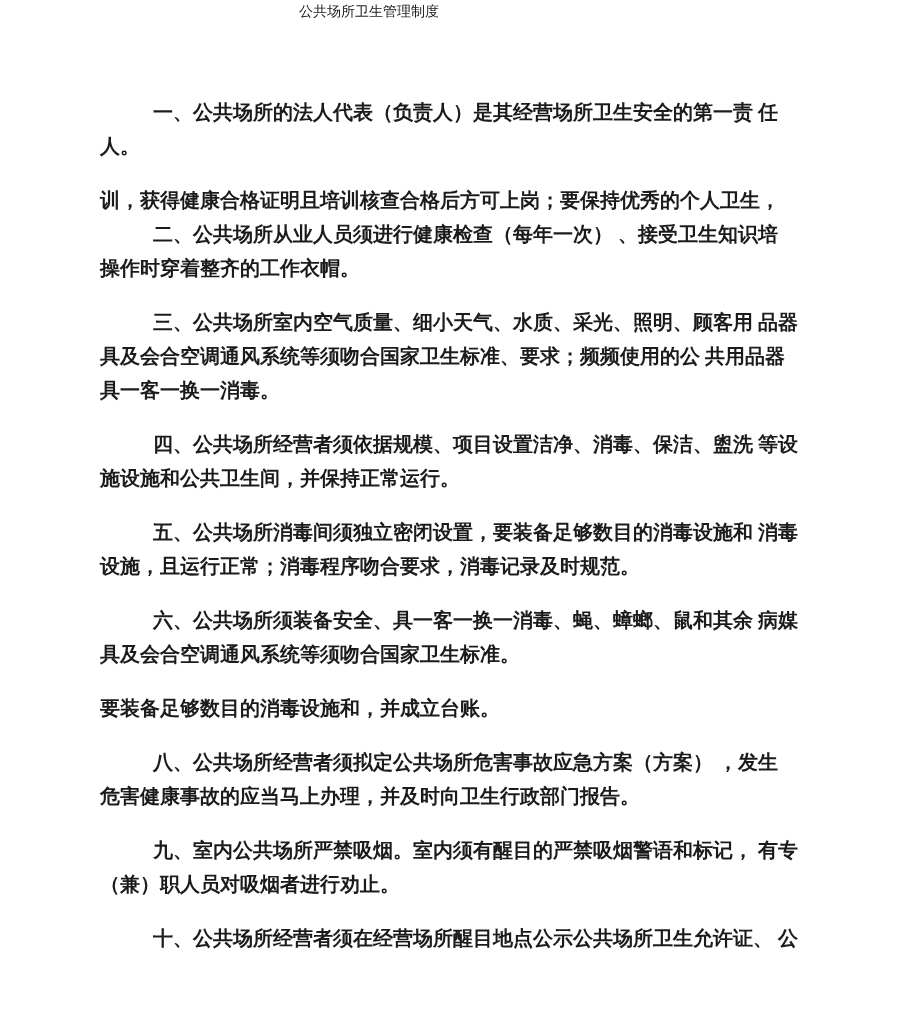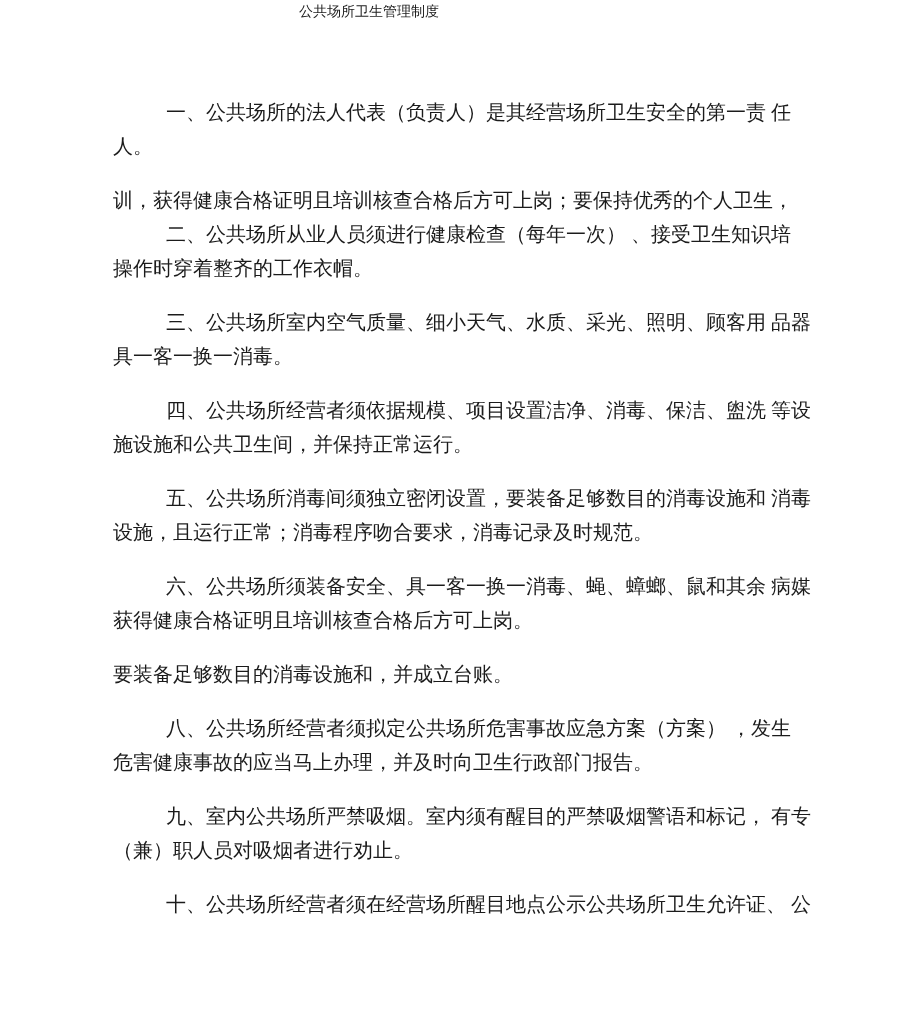--- a/index.html
+++ b/index.html
@@ -28,21 +28,22 @@
     line-height: 14px;
     color: #1b1b1b;
   }
   .doc-body {
     position: absolute;
     left: 100px;
     top: 95px;
     width: 720px;
   }
   .paragraph {
-    margin: 0 0 20px 13px;
+    margin: 0 0 20px 0;
+    font-weight: bold;
   }
   .line {
     font-size: 20px;
     line-height: 34px;
     height: 34px;
     white-space: pre;
     overflow: visible;
     text-align: left;
   }
   .line.first {
@@ -59,33 +60,34 @@
         <div class="line first">一、公共场所的法人代表（负责人）是其经营场所卫生安全的第一责 任</div>
         <div class="line">人。</div>
       </div>
       <div class="paragraph">
         <div class="line">训，获得健康合格证明且培训核查合格后方可上岗；要保持优秀的个人卫生，</div>
         <div class="line first">二、公共场所从业人员须进行健康检查（每年一次） 、接受卫生知识培</div>
         <div class="line">操作时穿着整齐的工作衣帽。</div>
       </div>
       <div class="paragraph">
         <div class="line first">三、公共场所室内空气质量、细小天气、水质、采光、照明、顾客用 品器</div>
+        <div class="line">具及会合空调通风系统等须吻合国家卫生标准、要求；频频使用的公 共用品器</div>
         <div class="line">具一客一换一消毒。</div>
       </div>
       <div class="paragraph">
         <div class="line first">四、公共场所经营者须依据规模、项目设置洁净、消毒、保洁、盥洗 等设</div>
         <div class="line">施设施和公共卫生间，并保持正常运行。</div>
       </div>
       <div class="paragraph">
         <div class="line first">五、公共场所消毒间须独立密闭设置，要装备足够数目的消毒设施和 消毒</div>
         <div class="line">设施，且运行正常；消毒程序吻合要求，消毒记录及时规范。</div>
       </div>
       <div class="paragraph">
         <div class="line first">六、公共场所须装备安全、具一客一换一消毒、蝇、蟑螂、鼠和其余 病媒</div>
-        <div class="line">获得健康合格证明且培训核查合格后方可上岗。</div>
+        <div class="line">具及会合空调通风系统等须吻合国家卫生标准。</div>
       </div>
       <div class="paragraph">
         <div class="line">要装备足够数目的消毒设施和，并成立台账。</div>
       </div>
       <div class="paragraph">
         <div class="line first">八、公共场所经营者须拟定公共场所危害事故应急方案（方案） ，发生</div>
         <div class="line">危害健康事故的应当马上办理，并及时向卫生行政部门报告。</div>
       </div>
       <div class="paragraph">
         <div class="line first">九、室内公共场所严禁吸烟。室内须有醒目的严禁吸烟警语和标记， 有专</div>

